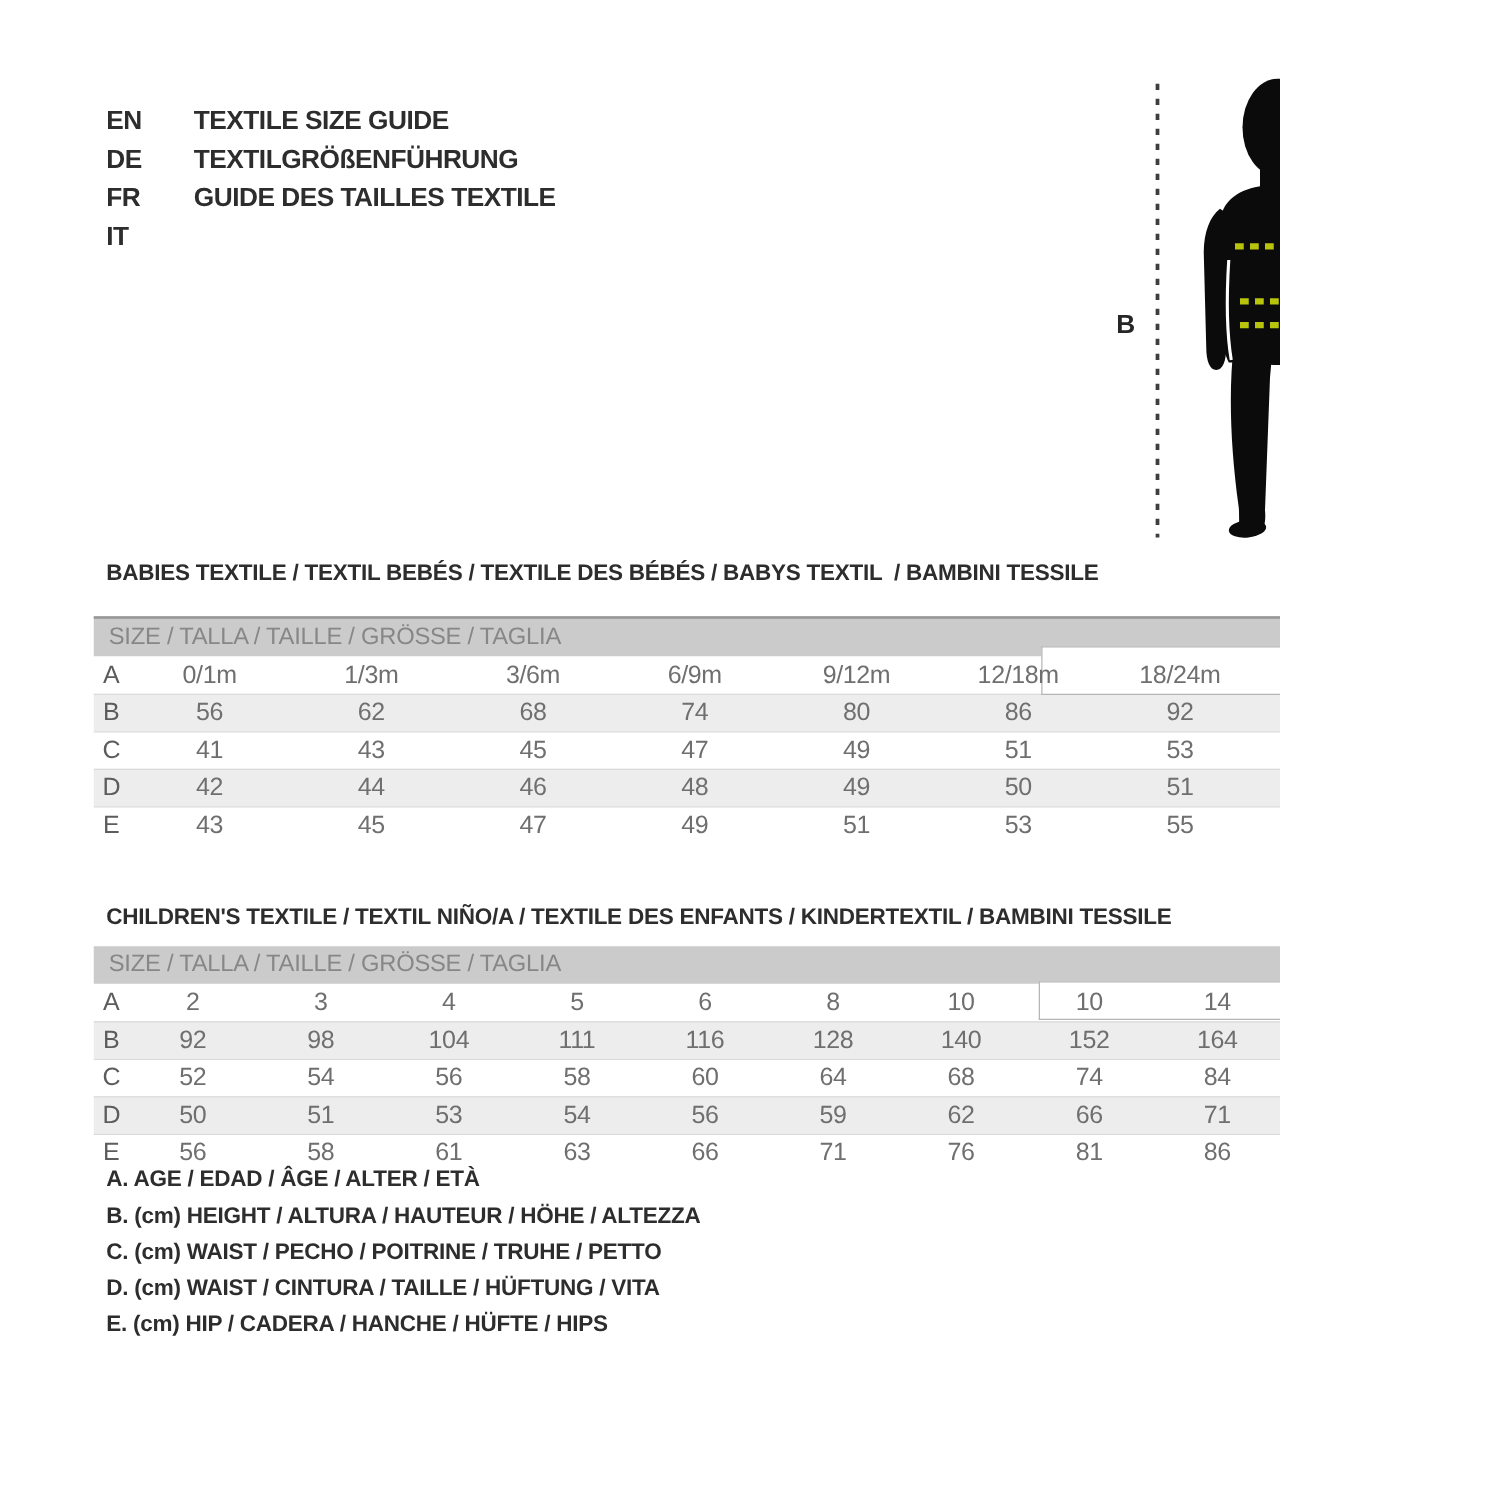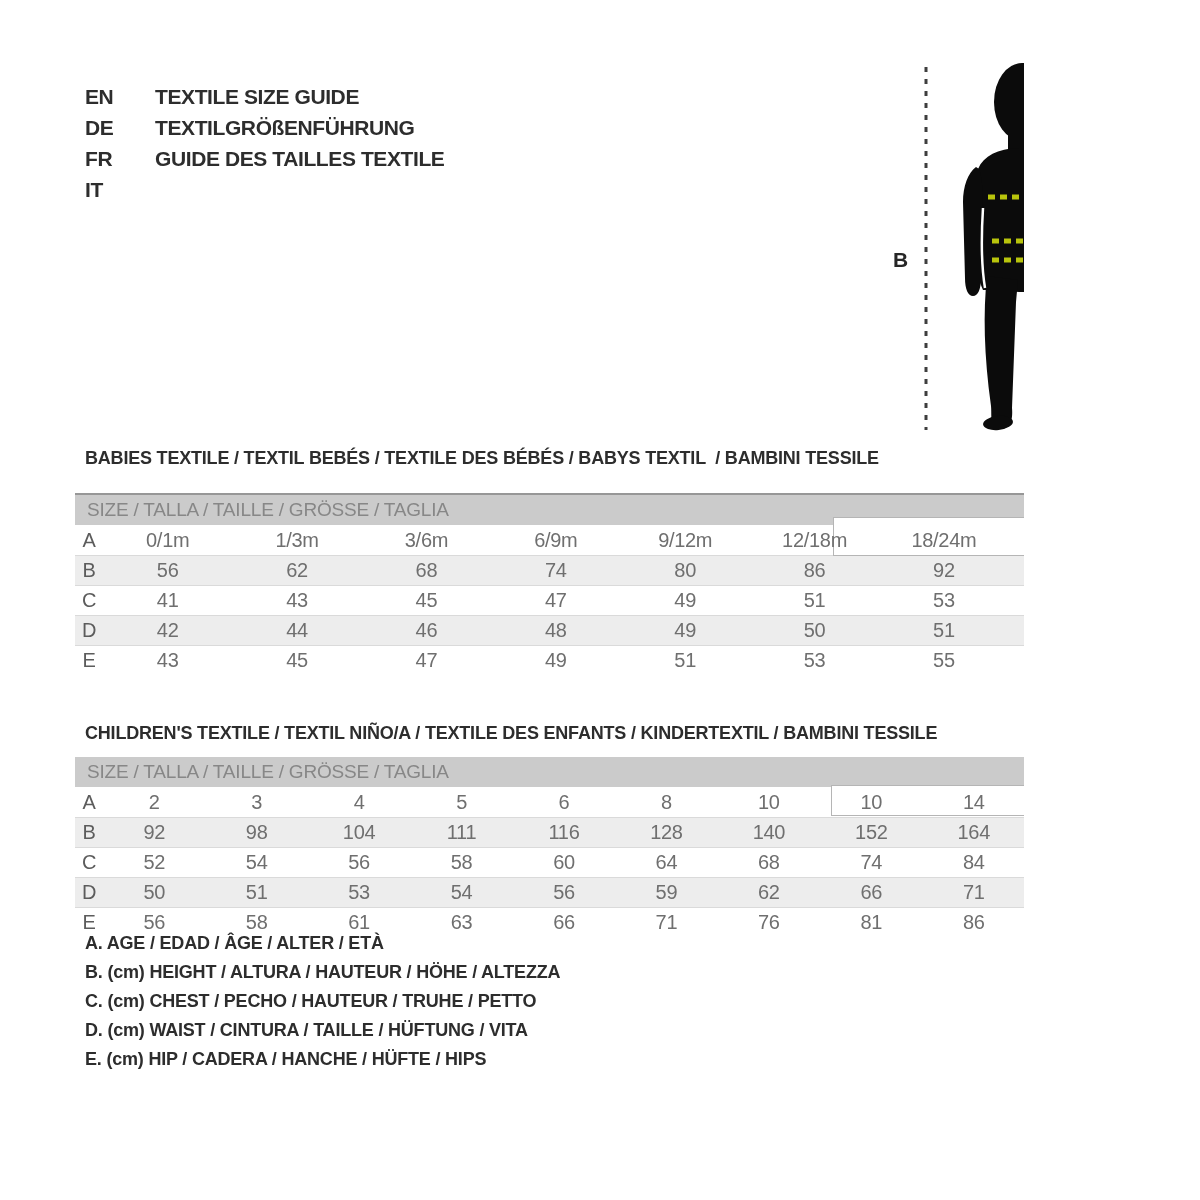--- a/index.html
+++ b/index.html
@@ -240,18 +240,18 @@
         </div>
       </div>
   </div>
 
   <div class="highlight-box" id="babies-highlight"></div>
   <div class="highlight-box" id="children-highlight"></div>
 
   <section class="legend">
     <div class="legend-line">A. AGE / EDAD / ÂGE / ALTER / ETÀ</div>
     <div class="legend-line">B. (cm) HEIGHT / ALTURA / HAUTEUR / HÖHE / ALTEZZA</div>
-    <div class="legend-line">C. (cm) CHEST / PECHO / HAUTEUR / TRUHE / PETTO</div>
+    <div class="legend-line">C. (cm) WAIST / PECHO / POITRINE / TRUHE / PETTO</div>
     <div class="legend-line">D. (cm) WAIST / CINTURA / TAILLE / HÜFTUNG / VITA</div>
     <div class="legend-line">E. (cm) HIP / CADERA / HANCHE / HÜFTE / HIPS</div>
   </section>
 
 </div>
 
 </body></html>

